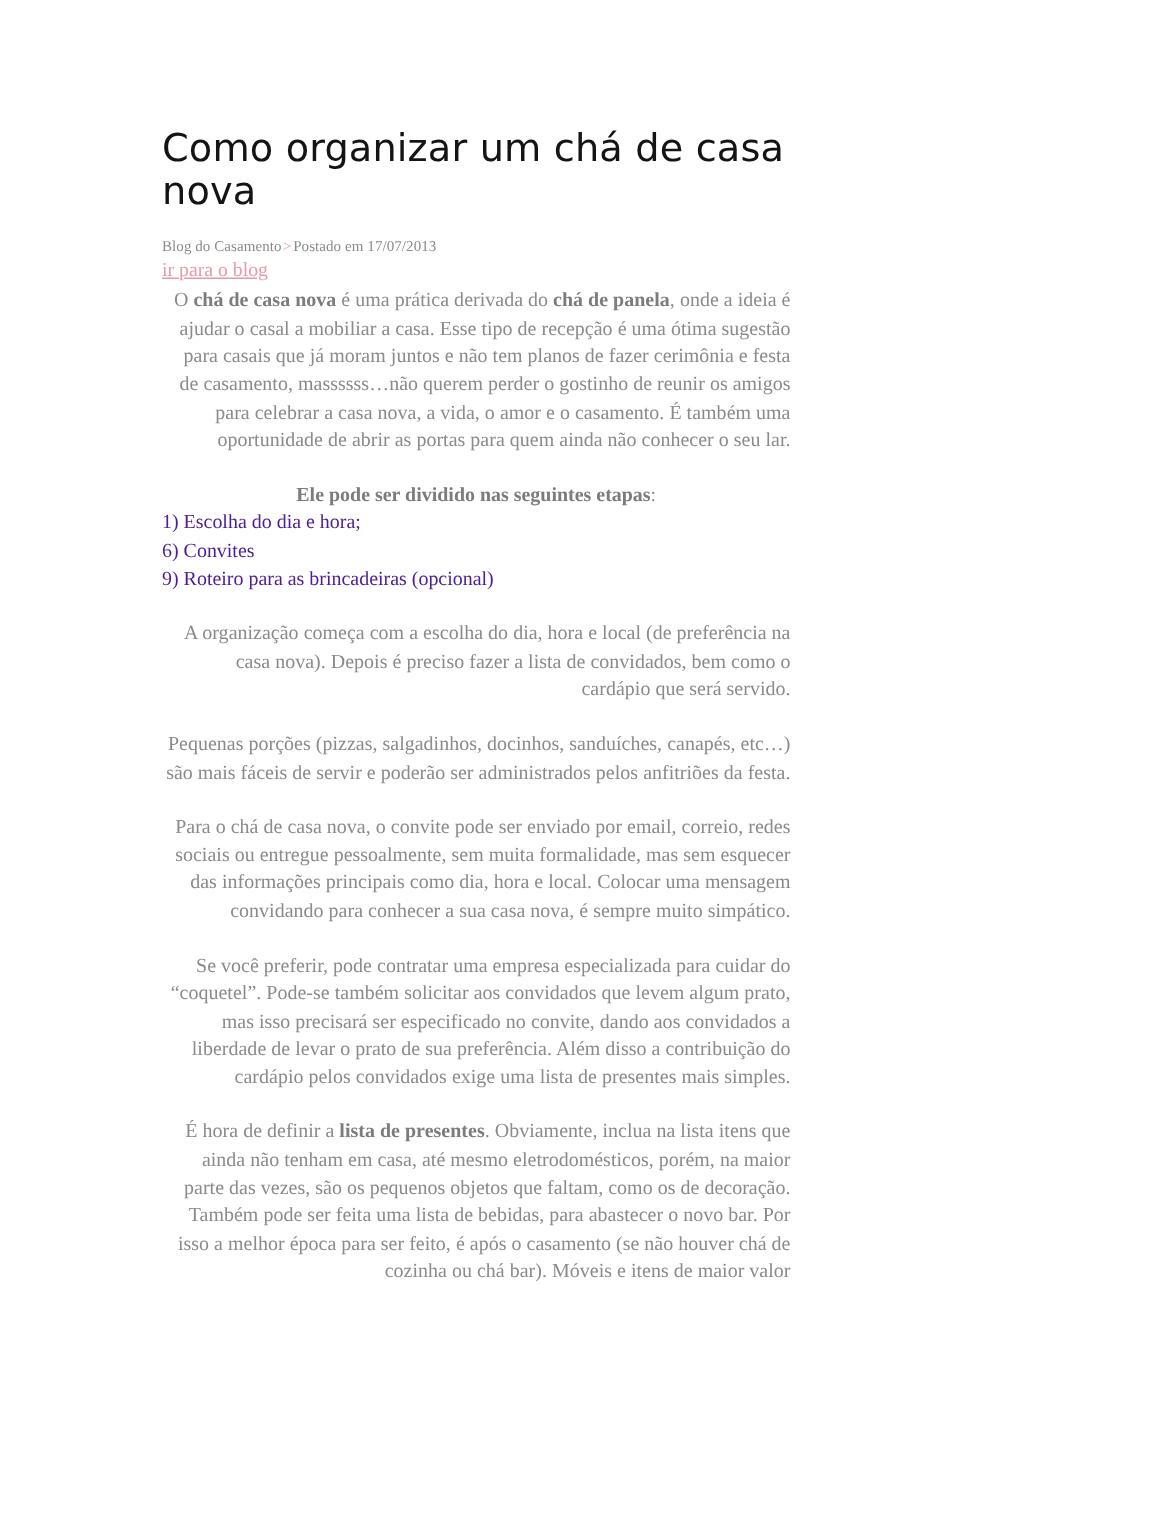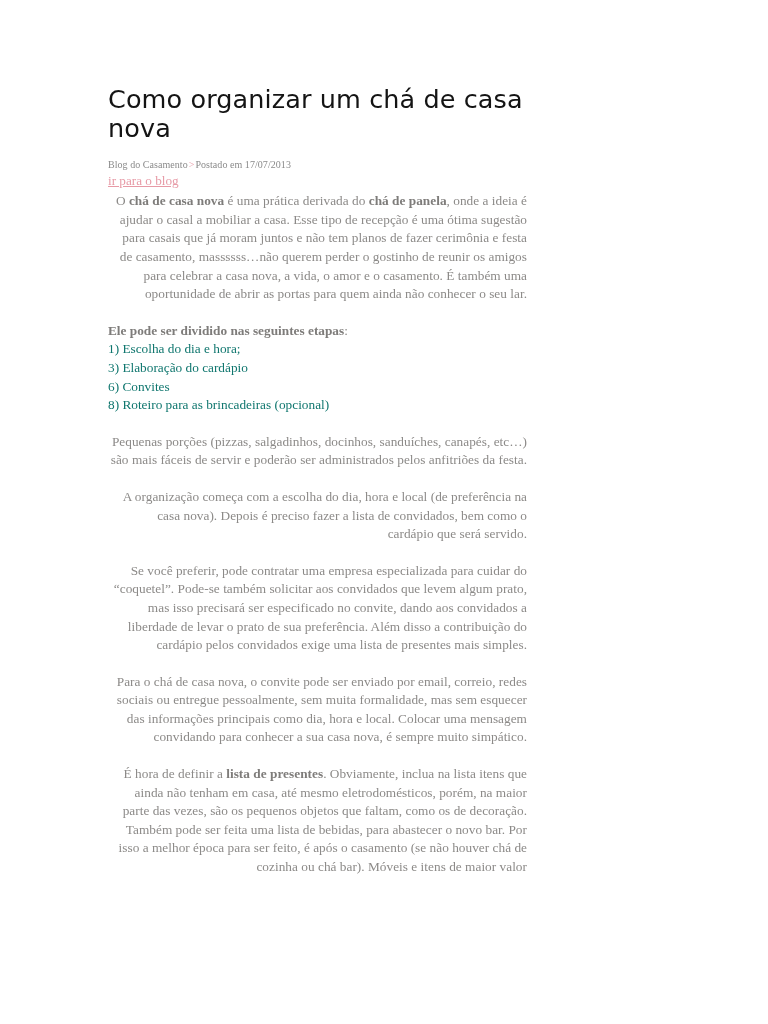--- a/index.html
+++ b/index.html
@@ -68,32 +68,33 @@
   .emph {
     font-weight: bold;
     color: #7e7c7a;
   }
   .steps-heading {
     font-size: 13.3px;
     color: #8c8a88;
     line-height: 18.6px;
     margin: 0;
     font-weight: 400;
+    text-align: center;
   }
   .steps-heading .emph {
     font-weight: bold;
   }
   ol.steps {
     list-style: none;
     margin: 0 0 18px 0;
     padding: 0;
   }
   ol.steps li {
     font-size: 13.3px;
-    color: #0f766e;
+    color: #4c1d95;
     line-height: 18.6px;
     margin: 0;
     padding: 0;
   }
 </style>
 </head>
 <body>
 
 <div class="page">
 
@@ -105,28 +106,27 @@
 
   <a class="blog-link" href="#">ir para o blog</a>
 
   <p class="body-text"><span>O </span><span class="emph">chá de casa nova</span><span> é uma prática derivada do </span><span class="emph">chá de panela</span><span>, onde a ideia é ajudar o casal a mobiliar a casa. Esse tipo de recepção é uma ótima sugestão para casais que já moram juntos e não tem planos de fazer cerimônia e festa de casamento, massssss…não querem perder o gostinho de reunir os amigos para celebrar a casa nova, a vida, o amor e o casamento. É também uma oportunidade de abrir as portas para quem ainda não conhecer o seu lar.</span></p>
 
 
   <p class="steps-heading"><span class="emph">Ele pode ser dividido nas seguintes etapas</span><span>:</span></p>
 
   <ol class="steps">
     <li>1) Escolha do dia e hora;</li>
-    <li>3) Elaboração do cardápio</li>
     <li>6) Convites</li>
-    <li>8) Roteiro para as brincadeiras (opcional)</li>
+    <li>9) Roteiro para as brincadeiras (opcional)</li>
   </ol>
+
+  <p class="body-text">A organização começa com a escolha do dia, hora e local (de preferência na casa nova). Depois é preciso fazer a lista de convidados, bem como o cardápio que será servido.</p>
 
   <p class="body-text">Pequenas porções (pizzas, salgadinhos, docinhos, sanduíches, canapés, etc…) são mais fáceis de servir e poderão ser administrados pelos anfitriões da festa.</p>
 
-  <p class="body-text">A organização começa com a escolha do dia, hora e local (de preferência na casa nova). Depois é preciso fazer a lista de convidados, bem como o cardápio que será servido.</p>
+  <p class="body-text">Para o chá de casa nova, o convite pode ser enviado por email, correio, redes sociais ou entregue pessoalmente, sem muita formalidade, mas sem esquecer das informações principais como dia, hora e local. Colocar uma mensagem convidando para conhecer a sua casa nova, é sempre muito simpático.</p>
 
   <p class="body-text">Se você preferir, pode contratar uma empresa especializada para cuidar do “coquetel”.  Pode-se também solicitar aos convidados que levem algum prato, mas isso precisará ser especificado no convite, dando aos convidados a  liberdade de levar o prato de sua preferência. Além disso a contribuição do cardápio pelos convidados exige uma lista de presentes mais simples.</p>
-
-  <p class="body-text">Para o chá de casa nova, o convite pode ser enviado por email, correio, redes sociais ou entregue pessoalmente, sem muita formalidade, mas sem esquecer das informações principais como dia, hora e local. Colocar uma mensagem convidando para conhecer a sua casa nova, é sempre muito simpático.</p>
 
   <p class="body-text tight"><span>É hora de definir a </span><span class="emph">lista de presentes</span><span>. Obviamente, inclua na lista itens que ainda não tenham em casa, até mesmo eletrodomésticos, porém, na maior parte das vezes, são os pequenos objetos que faltam, como os de decoração. Também pode ser feita uma lista de bebidas, para abastecer o novo bar. Por isso a melhor época para ser feito, é após o casamento (se não houver chá de cozinha ou chá bar). Móveis e itens de maior valor</span></p>
 
 </div>
 
 </body></html>

